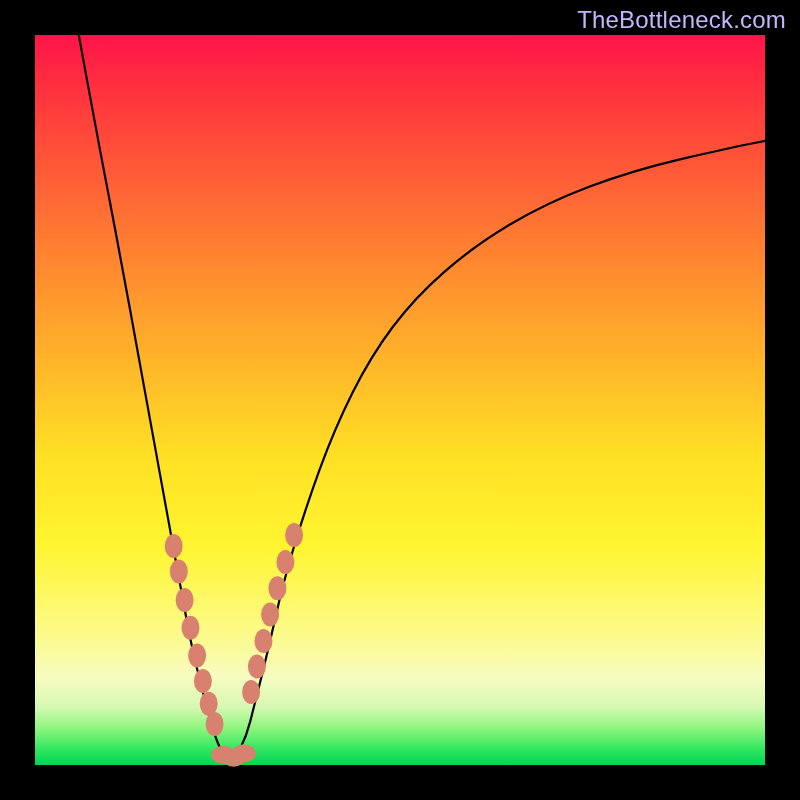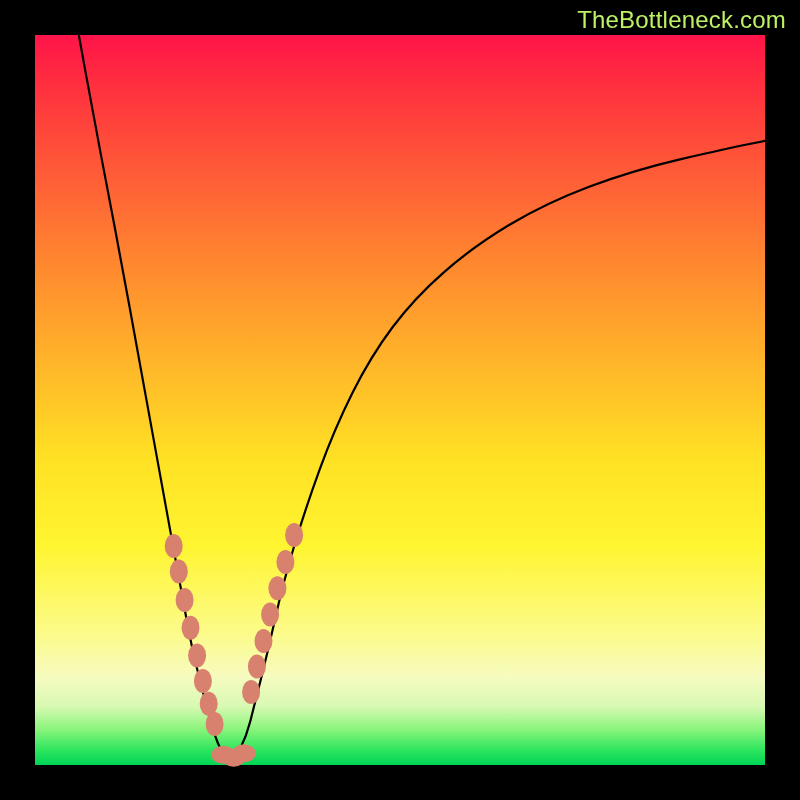--- a/index.html
+++ b/index.html
@@ -37,21 +37,21 @@
       #d7f9b2 92%,
       #8df57d 95%,
       #2de55e 98%,
       #00d556 100%
     );
   }
   #watermark {
     position: absolute;
     top: 6px;
     right: 14px;
-    color: #bef264;
+    color: #c4b5fd;
     font-size: 24px;
     font-weight: 500;
     letter-spacing: 0.2px;
     user-select: none;
     text-align: right;
   }
   svg.curves {
     position: absolute;
     left: 0; top: 0;
     width: 730px;

